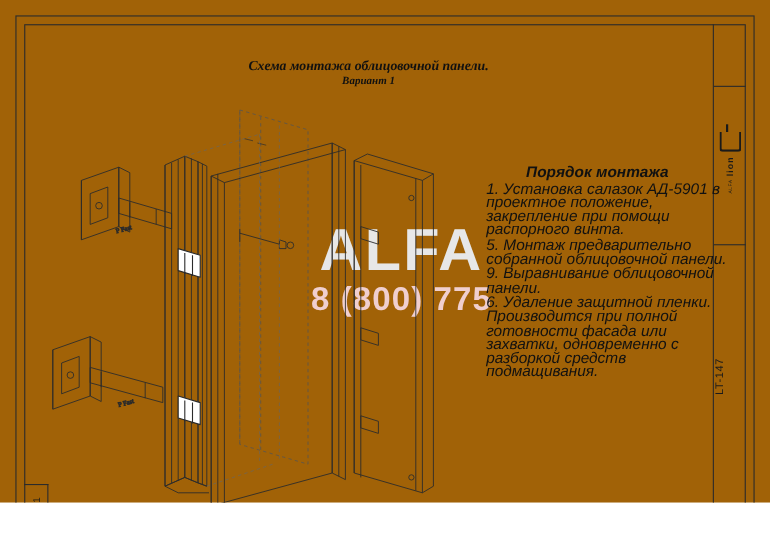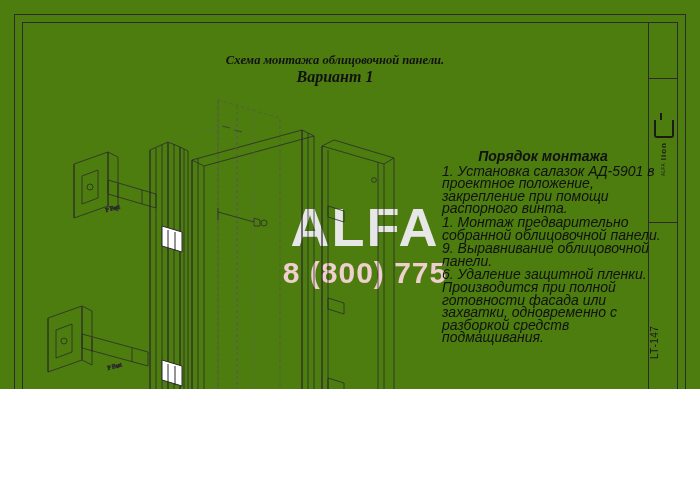--- a/index.html
+++ b/index.html
@@ -3,22 +3,22 @@
 <meta charset="utf-8">
 <style>
   html, body {
     margin: 0;
     padding: 0;
     background: #ffffff;
   }
   #page {
     position: relative;
     width: 700px;
-    height: 389px;
-    background: #4d7c0f;
+    height: 457px;
+    background: #a16207;
     font-family: "Liberation Sans", sans-serif;
     overflow: hidden;
   }
   
   .frame-outer {
     position: absolute;
     left: 14px;
     top: 14px;
     width: 672px;
     height: 467px;
@@ -152,21 +152,21 @@
   }
   .doc-variant {
     position: absolute;
     left: 170px;
     top: 68px;
     width: 330px;
     text-align: center;
     font-family: "Liberation Serif", serif;
     font-style: italic;
     font-weight: bold;
-    font-size: 16px;
+    font-size: 10px;
     color: #111;
   }
   
   .instr {
     position: absolute;
     left: 424px;
     top: 150px;
     width: 238px;
     font-family: Liberation Sans, sans-serif;
     font-style: italic;
@@ -249,21 +249,21 @@
   <div class="doc-variant">Вариант 1</div>
 
   <div class="watermark">
     <div class="wm-name">ALFA</div>
     <div class="wm-phone">8 (800) 775</div>
   </div>
 
   <div class="instr">
     <div class="instr-head">Порядок монтажа</div>
     <p>1. Установка салазок АД-5901 в проектное положение, закрепление при помощи распорного винта.</p>
-    <p>1. Монтаж предварительно собранной облицовочной панели.</p>
+    <p>5. Монтаж предварительно собранной облицовочной панели.</p>
     <p>9. Выравнивание облицовочной панели.</p>
     <p>6. Удаление защитной пленки. Производится при полной готовности фасада или захватки, одновременно с разборкой средств подмащивания.</p>
   </div>
 
   <svg class="drawing" viewBox="0 0 400 440">
     <g fill="none" stroke="#2b2b2b" stroke-width="0.8" stroke-linejoin="round">
 
       <g stroke-dasharray="3,3" stroke="#555" stroke-width="0.7">
         <path d="M196 70 L258 88 L258 392 L196 374 Z"></path>
         <path d="M196 70 L196 374"></path>

